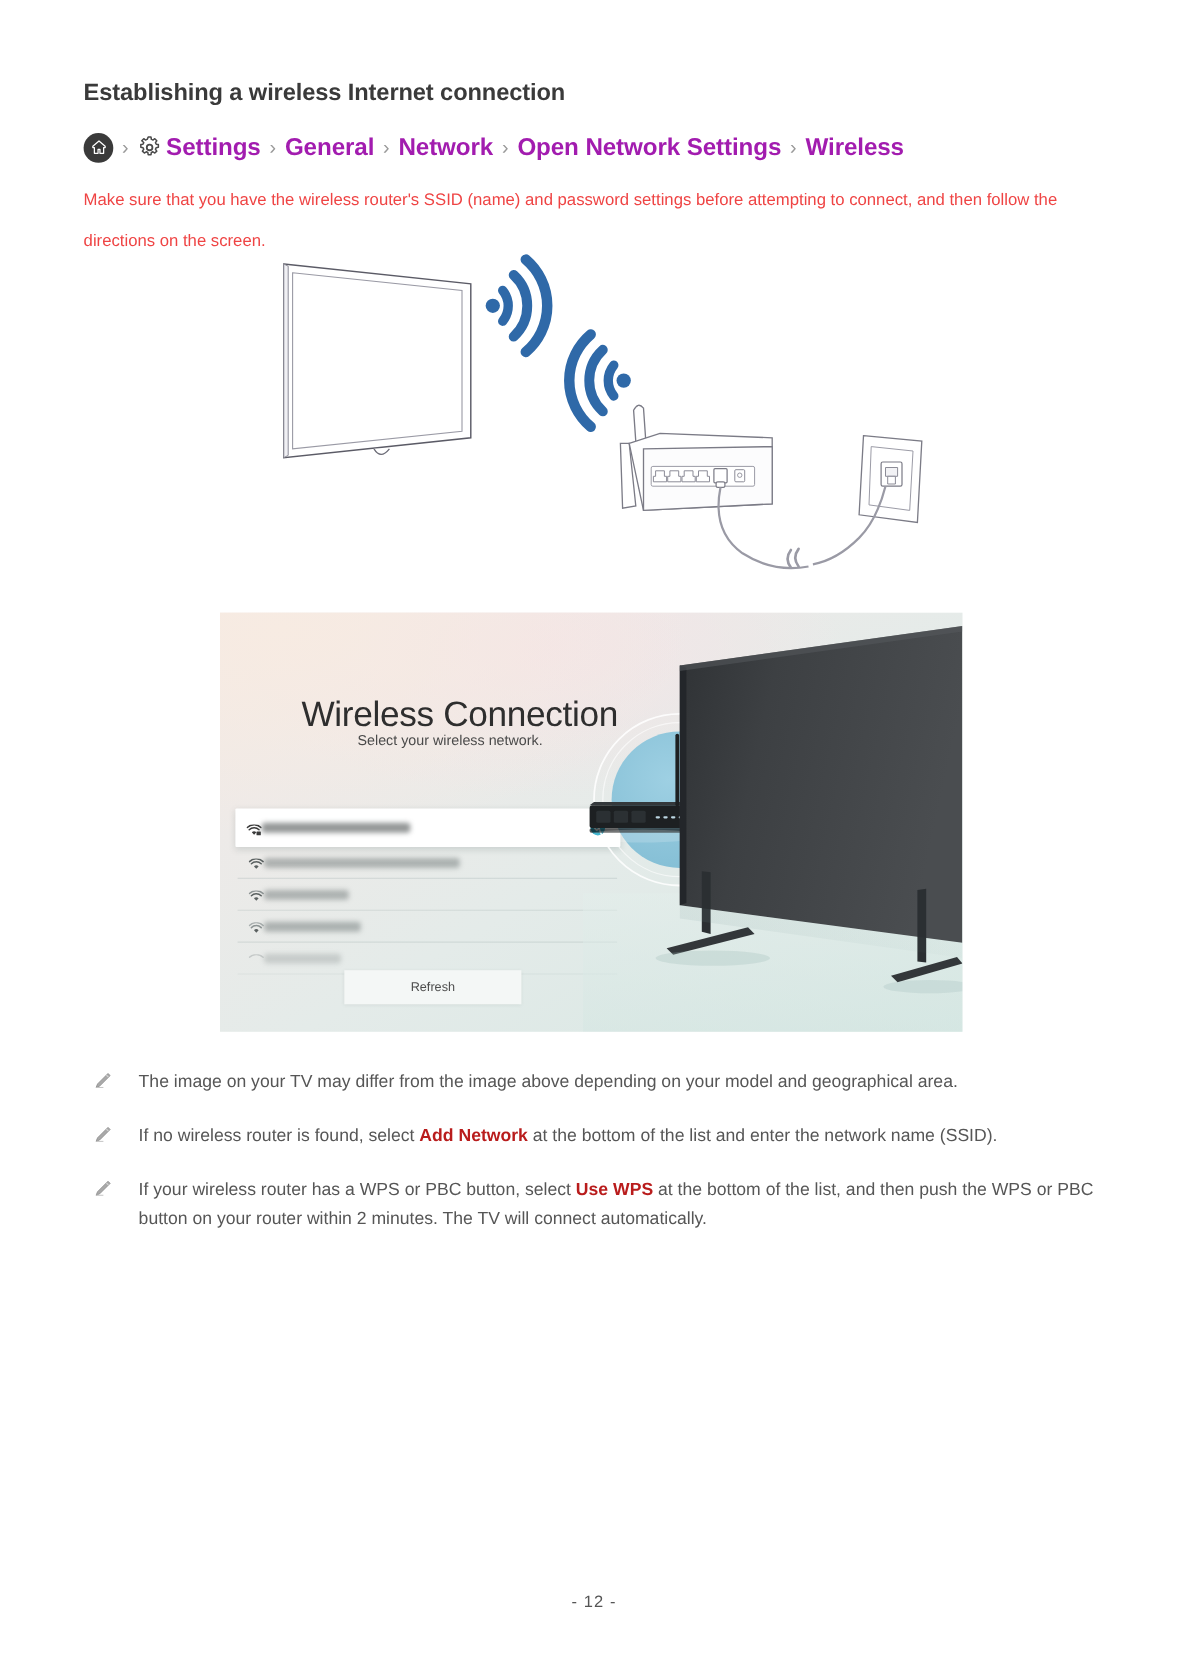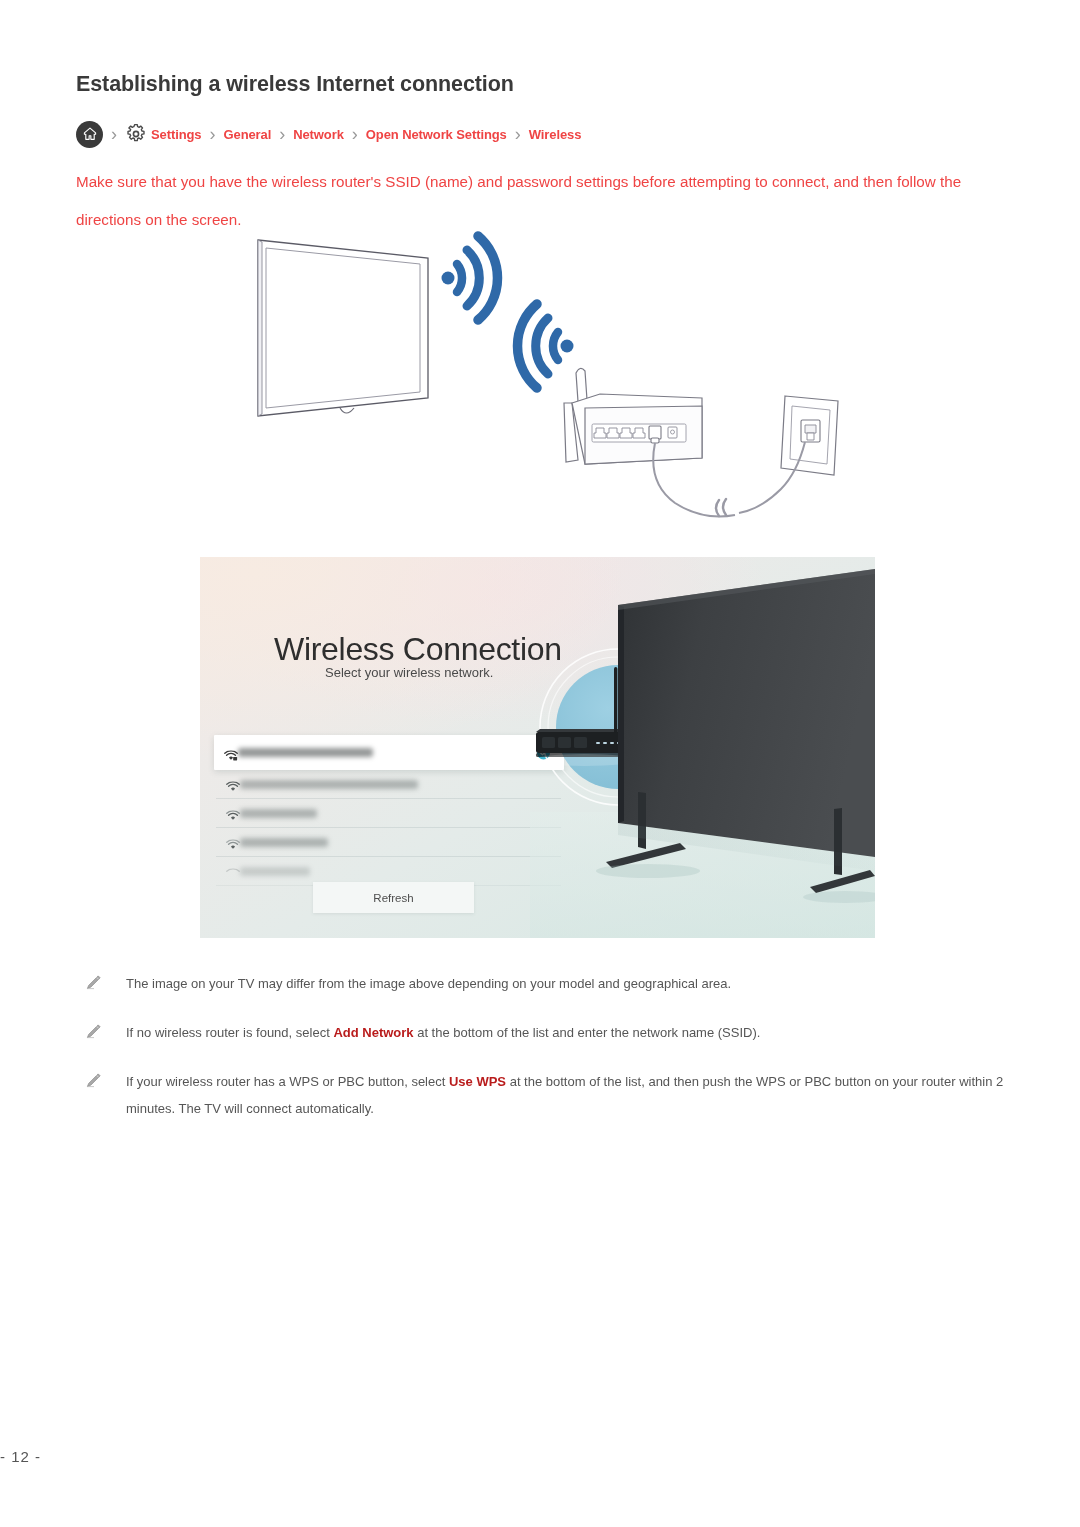--- a/index.html
+++ b/index.html
@@ -57,22 +57,22 @@
     flex: 0 0 auto;
   }
   .gear-icon {
     width: 23px; height: 23px;
     margin-right: 3px;
     flex: 0 0 auto;
     display: inline-flex;
     align-items: center;
   }
   .crumb-link {
-    color: #ef4444;
-    font-size: 13px;
+    color: #a21caf;
+    font-size: 22px;
     font-weight: bold;
     white-space: nowrap;
     letter-spacing: -0.1px;
   }
 
   
   .body-para {
     position: absolute;
     left: 76px; top: 163px;
     width: 925px;
@@ -180,39 +180,40 @@
   
   .notes {
     position: absolute;
     left: 80px; top: 970px;
     width: 940px;
   }
   .note {
     position: relative;
     padding-left: 46px;
     margin-bottom: 22px;
-    font-size: 13px;
+    font-size: 16px;
     line-height: 27px;
     color: #565656;
   }
   .pencil-icon {
     position: absolute;
     left: 3px; top: 3px;
     width: 20px; height: 20px;
   }
   .note .hl {
     color: #b91c1c;
     font-weight: bold;
   }
 
   
   .page-number {
     position: absolute;
     left: 0; right: 0;
     top: 1448px;
+    text-align: center;
     font-size: 15px;
     color: #555;
     letter-spacing: 1px;
   }
 </style>
 </head>
 <body>
 
 <div class="page">
 

